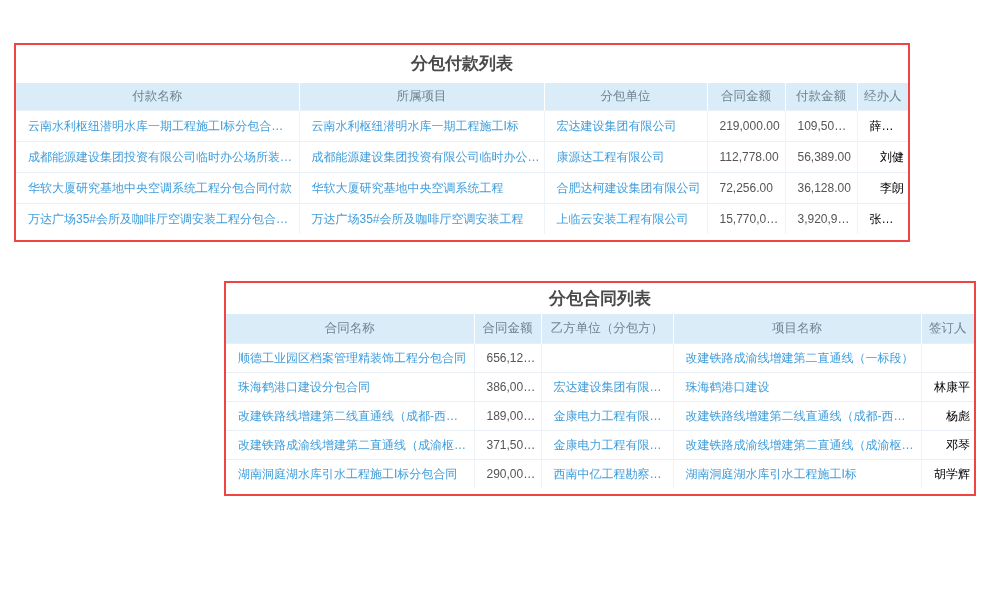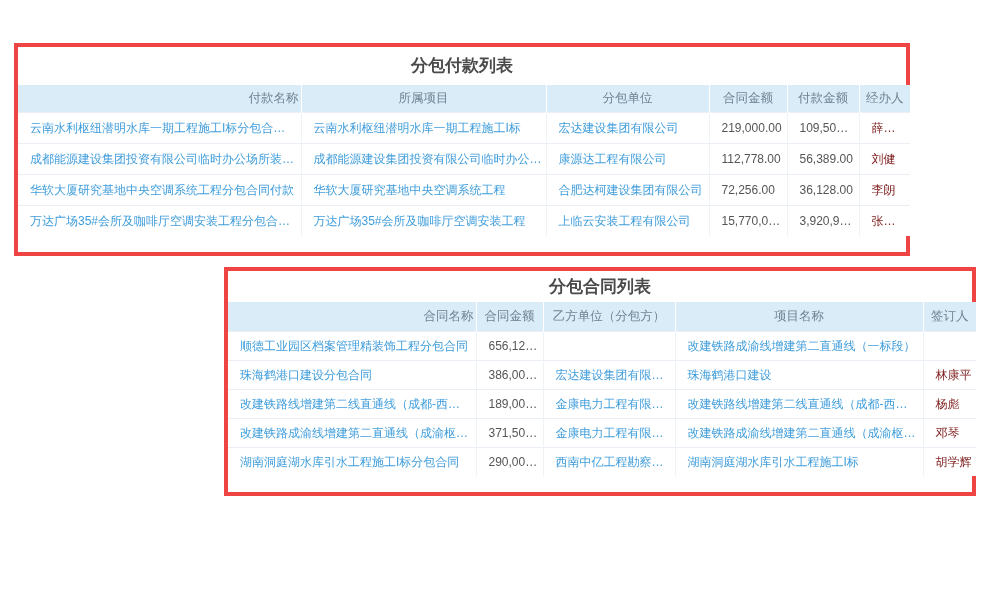--- a/index.html
+++ b/index.html
@@ -3,56 +3,56 @@
 <meta charset="utf-8">
 <style>
   html,body{margin:0;padding:0;}
   body{
     width:1000px;height:600px;position:relative;overflow:hidden;
     background:#ffffff;
     font-family:"Liberation Sans","DejaVu Sans",sans-serif;
   }
   .panel{
     position:absolute;
-    border:4px solid #ef4444;
+    border:2px solid #ef4444;
     background:#ffffff;
     box-sizing:border-box;
-    padding-bottom:16px;
+    padding-bottom:6px;
   }
   .panel-top{left:14px;top:43px;width:896px;}
-  .panel-bottom{left:224px;top:267px;width:752px;}
+  .panel-bottom{left:224px;top:281px;width:752px;}
   .panel-title{
     text-align:center;font-weight:bold;font-size:17px;color:#4a4a4a;
     white-space:nowrap;
   }
   .panel-top .panel-title{height:38px;line-height:38px;}
   .panel-bottom .panel-title{height:31px;line-height:31px;}
   table.grid{
     width:100%;border-collapse:collapse;table-layout:fixed;
   }
   table.grid th{
     background:#d9ecf8;color:#708393;font-weight:normal;font-size:12.5px;
     text-align:center;white-space:nowrap;overflow:hidden;text-overflow:ellipsis;
     border-left:1px solid rgba(255,255,255,0.9);
     padding:0 2px;
   }
-  table.grid th:first-child{border-left:none;text-align:right;}
+  table.grid th:first-child{border-left:none;}
   .panel-top th{height:27px;}
   .panel-bottom th{height:29px;}
   table.grid td{
     font-size:12px;white-space:nowrap;overflow:hidden;text-overflow:ellipsis;
     border-top:1px solid #e9eff5;border-left:1px solid #eef3f8;
     padding:0 4px 0 12px;background:#ffffff;
   }
   table.grid td:first-child{border-left:none;}
   .panel-top td{height:30px;}
   .panel-bottom td{height:28px;}
   td.link{color:#3f9ddb;text-align:left;}
   td.amount{color:#555555;text-align:left;padding:0 10px 0 2px;}
-  td.person{color:#7f1d1d;text-align:left;padding:0 2px;}
+  td.person{color:#000000;text-align:right;padding:0 2px;}
 </style>
 </head>
 <body>
 
 <div class="panel panel-top">
   <div class="panel-title">分包付款列表</div>
   <table class="grid">
     <colgroup>
       <col style="width:283px">
         <col style="width:245px">

